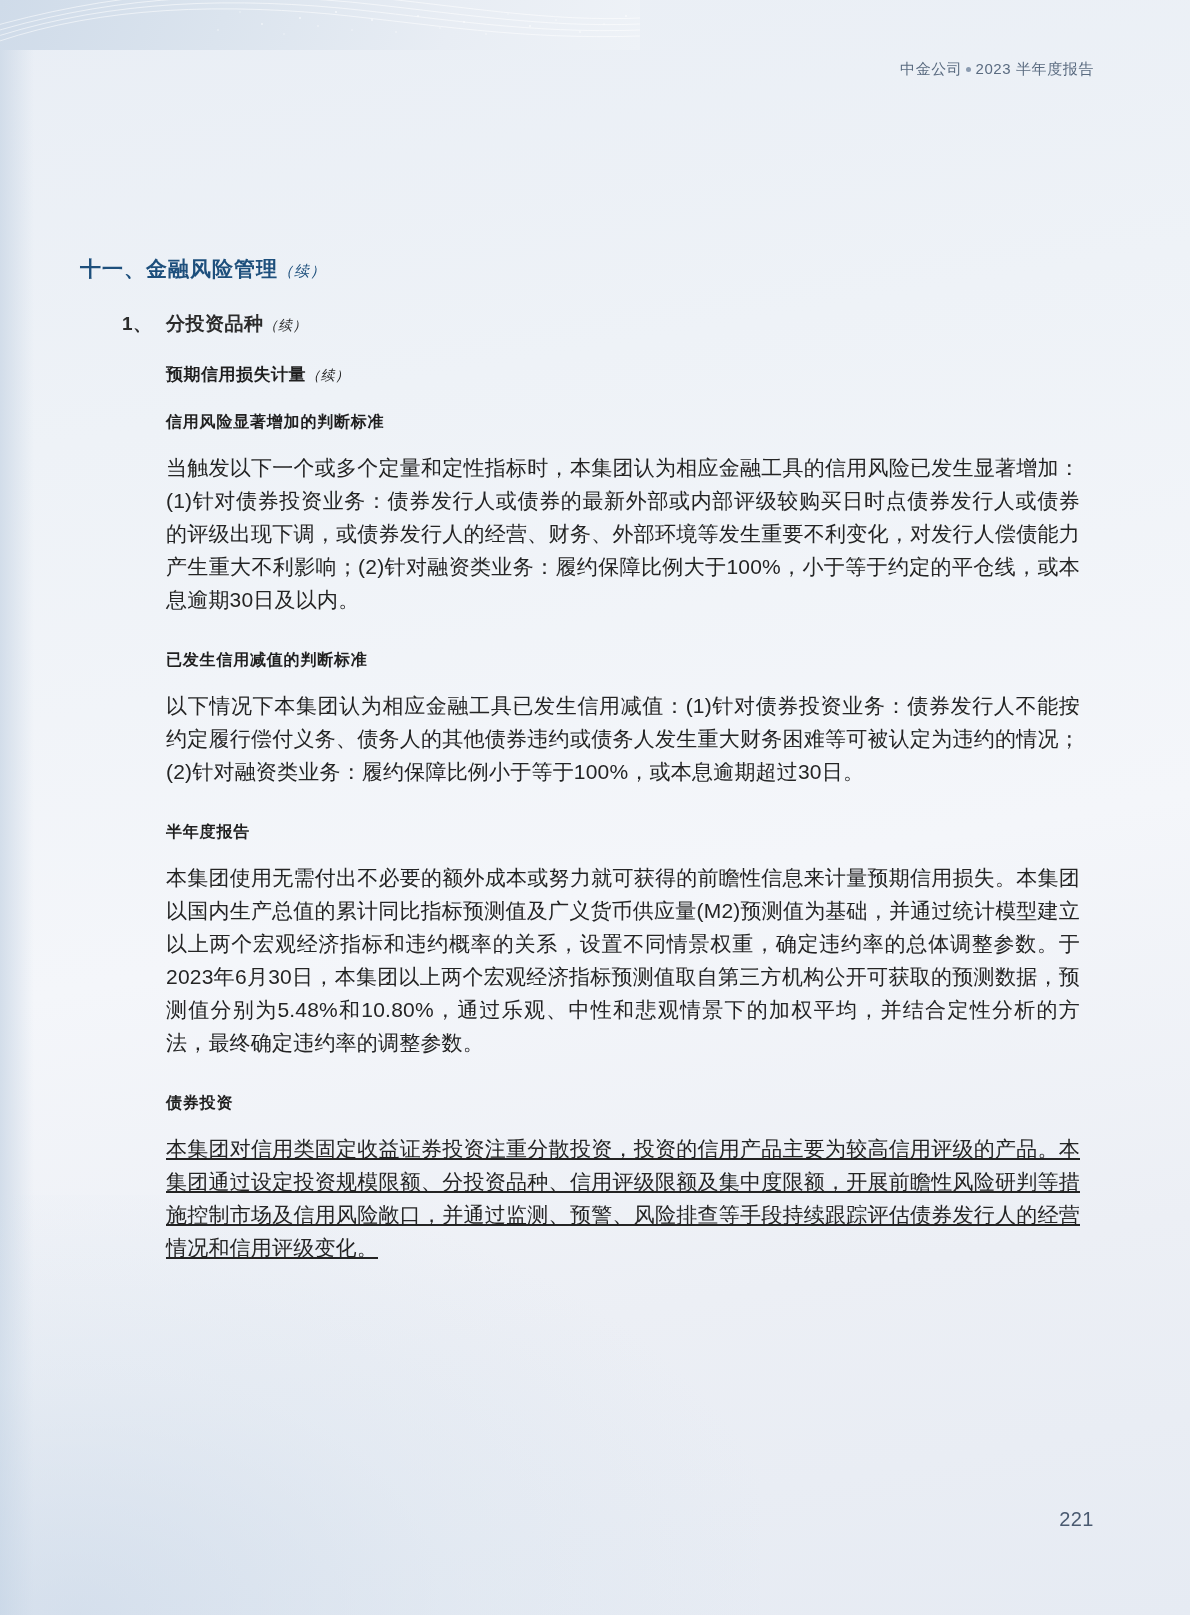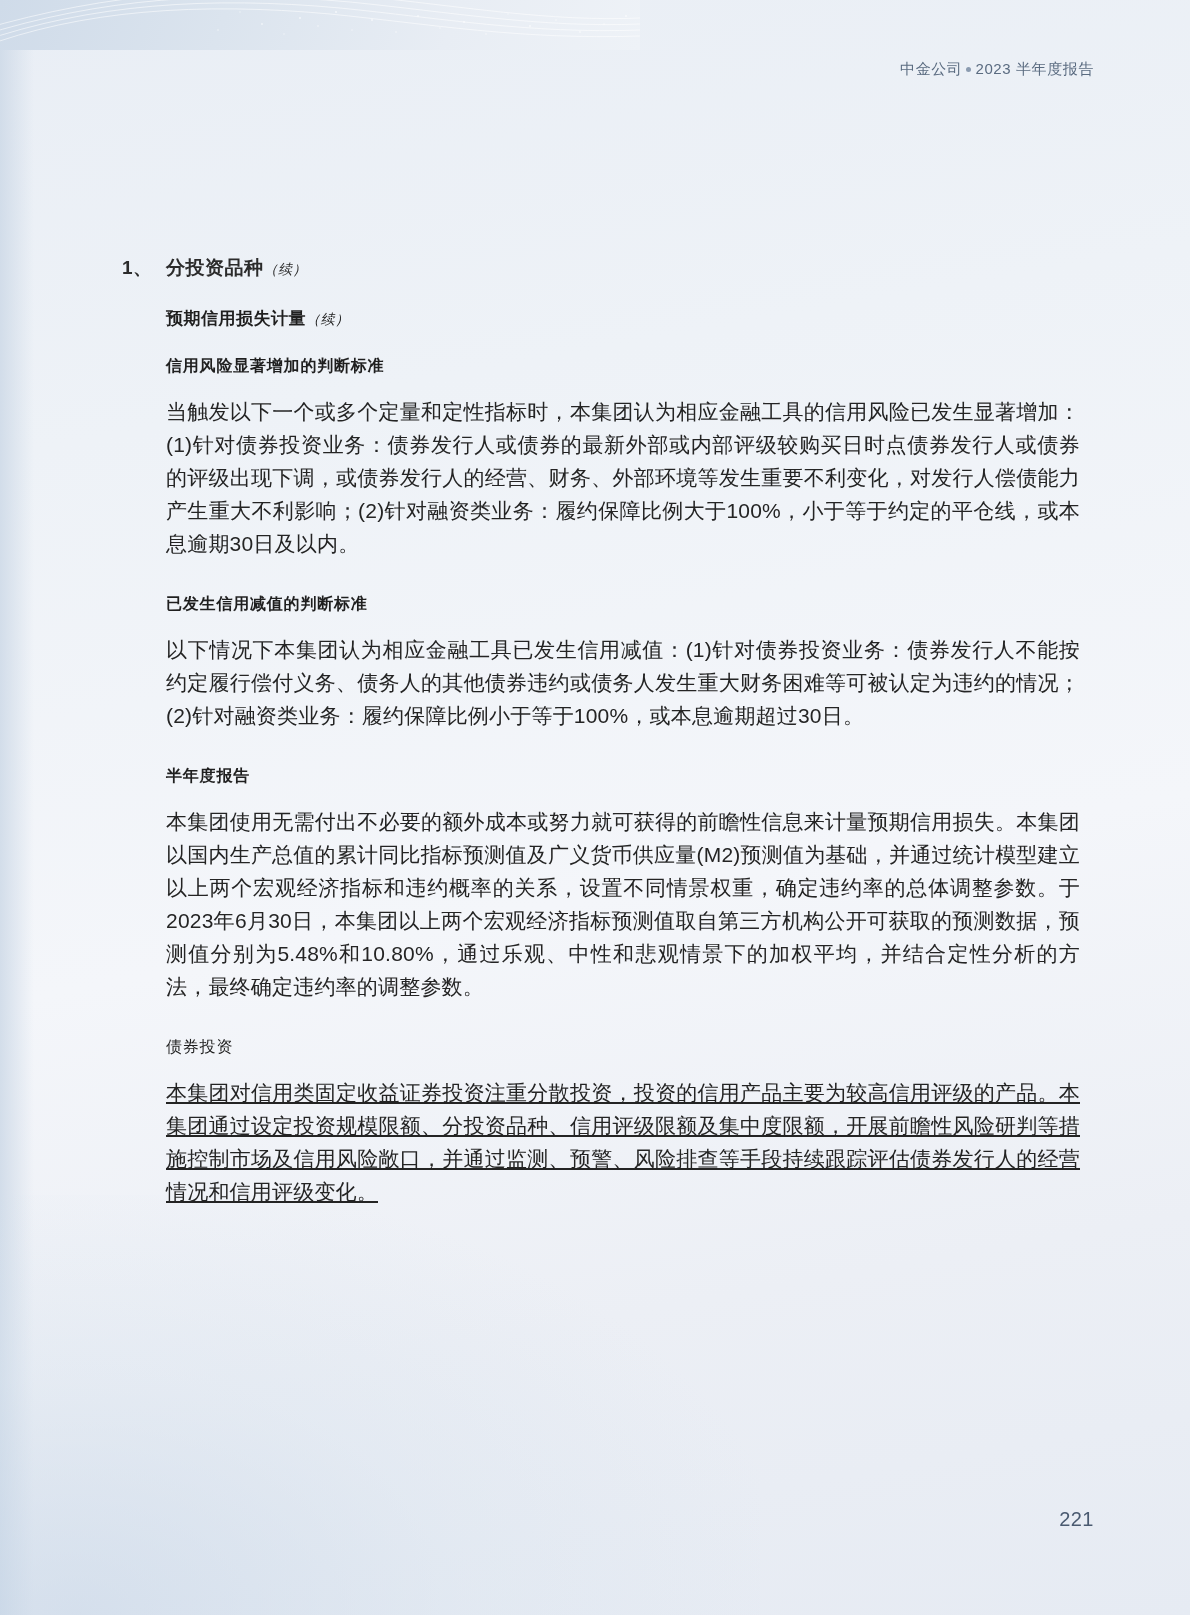--- a/index.html
+++ b/index.html
@@ -118,21 +118,21 @@
   }
   h4.sub-italic {
     font-size: 16px;
     font-weight: bold;
     color: #1f1f1f;
     margin: 0 0 18px 0;
     letter-spacing: 0.8px;
   }
   h4.plain-bold {
     font-size: 16px;
-    font-weight: normal;
+    font-weight: bold;
     color: #1f1f1f;
     margin: 0 0 18px 0;
     letter-spacing: 0.8px;
   }
   p.para {
     font-size: 21px;
     line-height: 33px;
     color: #242424;
     margin: 0 0 34px 0;
     text-align: justify;
@@ -193,20 +193,23 @@
   <div class="deco-bottom"></div>
 
   <div class="header">
     <span>中金公司</span>
     <span class="dot"></span>
     <span>2023 半年度报告</span>
   </div>
 
   <div class="content">
 
+    <h1 class="section-title">
+      <span>十一、金融风险管理</span><span class="cont">（续）</span>
+    </h1>
 
     <div class="level2">
       <span class="num">1、</span>
       <span>
         <span>分投资品种</span><span class="cont">（续）</span>
       </span>
     </div>
 
     <div class="body-block">
 

